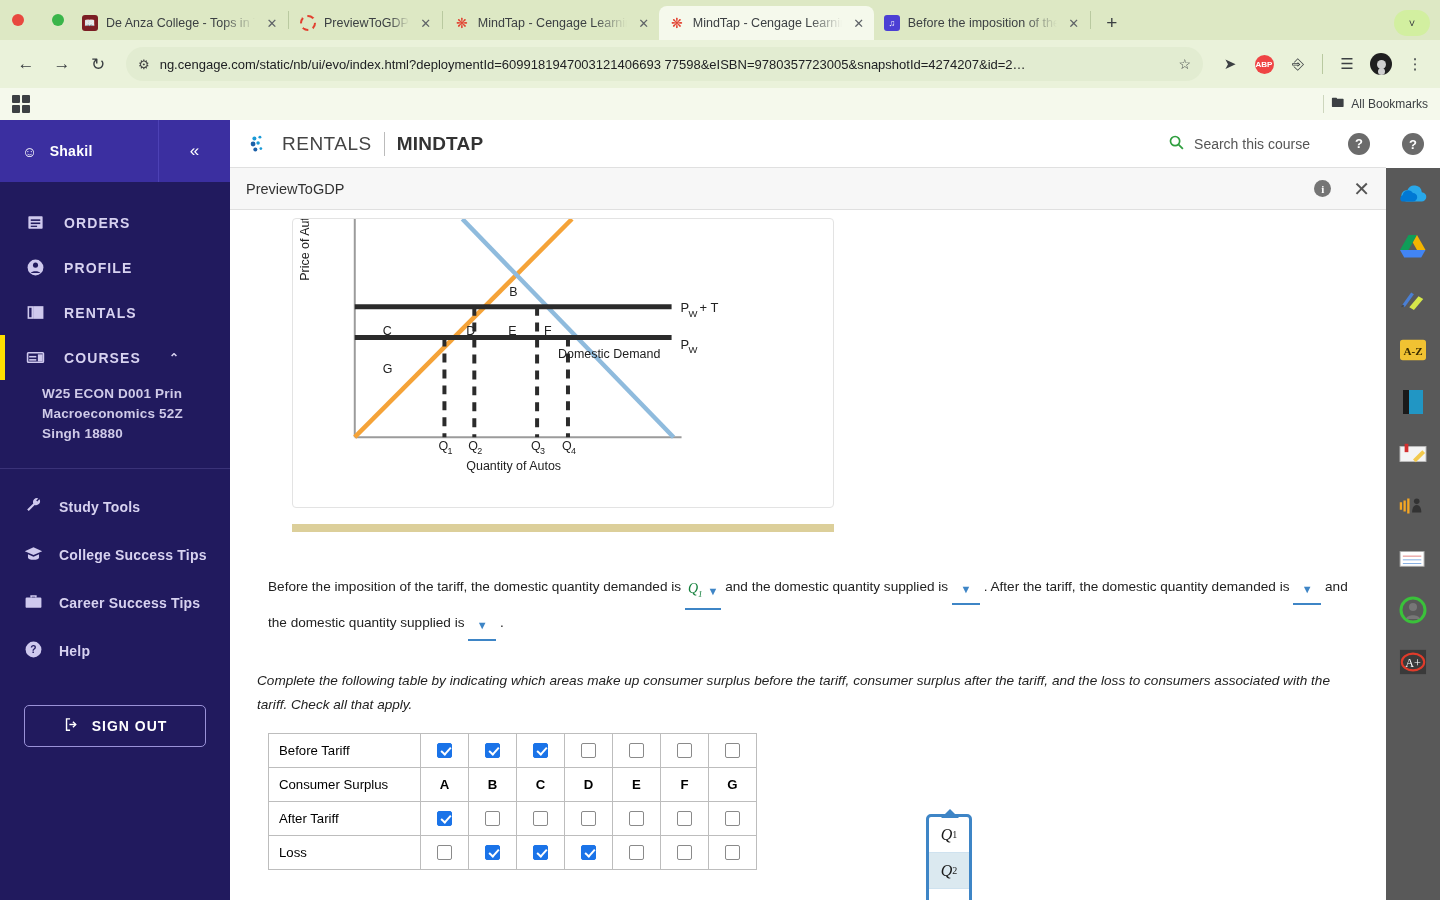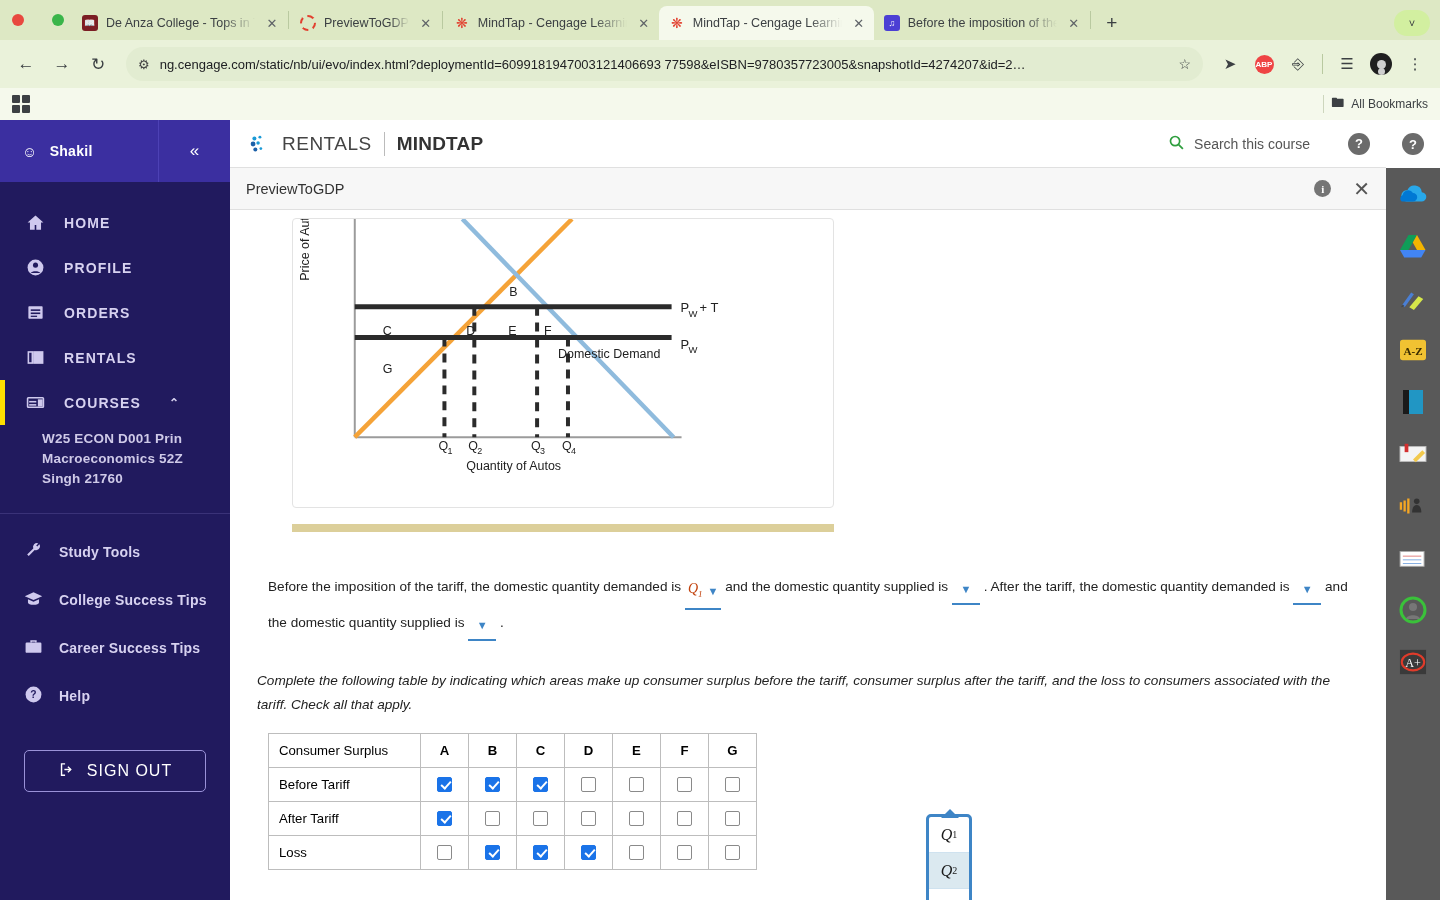--- a/index.html
+++ b/index.html
@@ -91,21 +91,21 @@
   .sb-item .sb-ico { width: 22px; display: flex; align-items: center; justify-content: center; }
   .sb-item.has-accent::before { content: ""; position: absolute; left: 0; top: 0; bottom: 0;
     width: 5px; background: #ffe000; }
   .sb-course { padding: 4px 24px 20px 42px; font-size: 13.5px; font-weight: bold;
     line-height: 20px; color: #cfcae8; letter-spacing: .2px; }
   .sb-divider { height: 1px; background: #3a3278; margin: 4px 0 14px; }
   .sb-item2 { display: flex; align-items: center; gap: 16px; padding: 13px 0 13px 24px;
     font-size: 14px; font-weight: bold; color: #d7d2f0; letter-spacing: .2px; }
   .sb-signout { margin: 30px 24px 0; border: 1.5px solid #9a92d8; border-radius: 5px;
     height: 42px; display: flex; align-items: center; justify-content: center; gap: 12px;
-    font-size: 16px; font-weight: normal; letter-spacing: 1px; color: #fff; }
+    font-size: 14px; font-weight: bold; letter-spacing: 1px; color: #fff; }
 
   
   .main { flex: 1; background: #fff; display: flex; flex-direction: column; min-width: 0; }
   .mt-header { height: 48px; background: #fff; border-bottom: 1px solid #e0e0e0;
     display: flex; align-items: center; padding: 0 0 0 18px; }
   .cengage-logo { display: flex; align-items: center; gap: 12px; font-size: 19px; color: #444; }
   .cg-mark { width: 22px; height: 22px; position: relative; }
   .cg-pipe { width: 1px; height: 24px; background: #bbb; }
   .mt-search { margin-left: auto; display: flex; align-items: center; gap: 9px;
     font-size: 14px; color: #555; padding-right: 22px; }
@@ -126,21 +126,21 @@
 
   
   .chart-card { margin: 8px 0 0 62px; width: 542px; height: 290px; border: 1px solid #e3e3e3;
     border-radius: 4px; background: #fff; position: relative; }
   .chart-svg { position: absolute; inset: 0; }
   .divider-bar { margin: 16px 0 0 62px; width: 542px; height: 8px; background: #dccf9a; }
 
   .para { margin: 42px 38px 0; font-size: 13.6px; color: #222; line-height: 25px; }
   .dd { display: inline-flex; align-items: center; gap: 5px; border-bottom: 2px solid #3e85c6;
     padding: 0 3px 1px; vertical-align: -2px; min-width: 28px; justify-content: center; }
-  .dd-val { font-family: "Liberation Serif", serif; font-style: italic; font-size: 14px; color: #c2410c; }
+  .dd-val { font-family: "Liberation Serif", serif; font-style: italic; font-size: 14px; color: #15803d; }
   .dd-val sub { font-size: 9px; }
   .dd-arrow { color: #3e85c6; font-size: 11px; }
 
   .italic-inst { margin: 28px 27px 0; font-size: 13.6px; font-style: italic;
     color: #222; line-height: 24px; }
 
   
   .surplus-table { margin: 16px 38px 0; border-collapse: collapse; }
   .surplus-table th, .surplus-table td { border: 1px solid #bdbdbd; height: 34px;
     text-align: center; font-size: 13.2px; }
@@ -267,45 +267,37 @@
           <span style="font-size:15px;">☺</span>
           <span>Shakil</span>
         </div>
         <div class="sb-collapse">«</div>
       </div>
 
       <div class="sb-nav">
         <div class="sb-item">
           <span class="sb-ico">
             <svg width="19" height="19" viewBox="0 0 24 24" fill="#cfc9ee">
-                <path d="M12 3 2 12h3v9h6v-6h2v6h6v-9h3z"></path>
-              </svg>
-          </span>
-          <span>HOME</span>
+                <rect x="3" y="4" width="18" height="16" rx="1"></rect>
+                <rect x="6" y="8" width="12" height="2" fill="#211a5e"></rect>
+                <rect x="6" y="12" width="12" height="2" fill="#211a5e"></rect>
+                <rect x="6" y="16" width="8" height="1.6" fill="#211a5e"></rect>
+              </svg>
+          </span>
+          <span>ORDERS</span>
         </div>
         <div class="sb-item">
           <span class="sb-ico">
             <svg width="19" height="19" viewBox="0 0 24 24" fill="#cfc9ee">
                 <circle cx="12" cy="12" r="10"></circle>
                 <circle cx="12" cy="9" r="3.2" fill="#211a5e"></circle>
                 <path d="M6 19c1.5-3 10.5-3 12 0z" fill="#211a5e"></path>
               </svg>
           </span>
           <span>PROFILE</span>
-        </div>
-        <div class="sb-item">
-          <span class="sb-ico">
-            <svg width="19" height="19" viewBox="0 0 24 24" fill="#cfc9ee">
-                <rect x="3" y="4" width="18" height="16" rx="1"></rect>
-                <rect x="6" y="8" width="12" height="2" fill="#211a5e"></rect>
-                <rect x="6" y="12" width="12" height="2" fill="#211a5e"></rect>
-                <rect x="6" y="16" width="8" height="1.6" fill="#211a5e"></rect>
-              </svg>
-          </span>
-          <span>ORDERS</span>
         </div>
         <div class="sb-item">
           <span class="sb-ico">
             <svg width="19" height="19" viewBox="0 0 24 24" fill="none" stroke="#cfc9ee" stroke-width="2">
                 <rect x="3" y="5" width="5" height="14"></rect>
                 <rect x="10" y="5" width="11" height="14" fill="#cfc9ee"></rect>
               </svg>
           </span>
           <span>RENTALS</span>
         </div>
@@ -314,21 +306,21 @@
             <svg width="19" height="19" viewBox="0 0 24 24" fill="none" stroke="#cfc9ee" stroke-width="2">
                 <rect x="2" y="6" width="20" height="12" rx="1"></rect>
                 <line x1="4" y1="11" x2="13" y2="11"></line>
                 <line x1="4" y1="15" x2="13" y2="15"></line>
                 <rect x="16" y="9" width="4" height="7" fill="#cfc9ee"></rect>
               </svg>
           </span>
           <span>COURSES</span>
           <span style="margin-left:10px;font-size:12px;">⌃</span>
         </div>
-        <div class="sb-course">W25 ECON D001 Prin Macroeconomics 52Z Singh 21760</div>
+        <div class="sb-course">W25 ECON D001 Prin Macroeconomics 52Z Singh 18880</div>
       </div>
 
       <div class="sb-divider"></div>
 
       <div>
         <div class="sb-item2">
           <span class="sb-ico">
             <svg width="19" height="19" viewBox="0 0 24 24" fill="#cfc9ee">
                 <path d="M20 5a5 5 0 0 1-6.5 6.3L6 19 4 17l7.7-7.5A5 5 0 0 1 18 3l-2.6 2.6 1.4 1.4L19.4 4z"></path>
               </svg>
@@ -490,38 +482,38 @@
             <span class="dd-arrow">▼</span>
           </span>
           <span>.</span>
         </div>
 
         <div class="italic-inst">Complete the following table by indicating which areas make up consumer surplus before the tariff, consumer surplus after the tariff, and the loss to consumers associated with the tariff. Check all that apply.</div>
 
         <table class="surplus-table">
           <tbody>
               <tr>
+            <td class="rowlbl">Before Tariff</td>
+            <td class="cell"><span class="cb checked"></span></td>
+            <td class="cell"><span class="cb checked"></span></td>
+            <td class="cell"><span class="cb checked"></span></td>
+            <td class="cell"><span class="cb"></span></td>
+            <td class="cell"><span class="cb"></span></td>
+            <td class="cell"><span class="cb"></span></td>
+            <td class="cell"><span class="cb"></span></td>
+          </tr>
+          <tr>
             <th class="rowlbl">Consumer Surplus</th>
             <th class="colh">A</th>
             <th class="colh">B</th>
             <th class="colh">C</th>
             <th class="colh">D</th>
             <th class="colh">E</th>
             <th class="colh">F</th>
             <th class="colh">G</th>
-          </tr>
-          <tr>
-            <td class="rowlbl">Before Tariff</td>
-            <td class="cell"><span class="cb checked"></span></td>
-            <td class="cell"><span class="cb checked"></span></td>
-            <td class="cell"><span class="cb checked"></span></td>
-            <td class="cell"><span class="cb"></span></td>
-            <td class="cell"><span class="cb"></span></td>
-            <td class="cell"><span class="cb"></span></td>
-            <td class="cell"><span class="cb"></span></td>
           </tr>
           <tr>
             <td class="rowlbl">After Tariff</td>
             <td class="cell"><span class="cb checked"></span></td>
             <td class="cell"><span class="cb"></span></td>
             <td class="cell"><span class="cb"></span></td>
             <td class="cell"><span class="cb"></span></td>
             <td class="cell"><span class="cb"></span></td>
             <td class="cell"><span class="cb"></span></td>
             <td class="cell"><span class="cb"></span></td>

